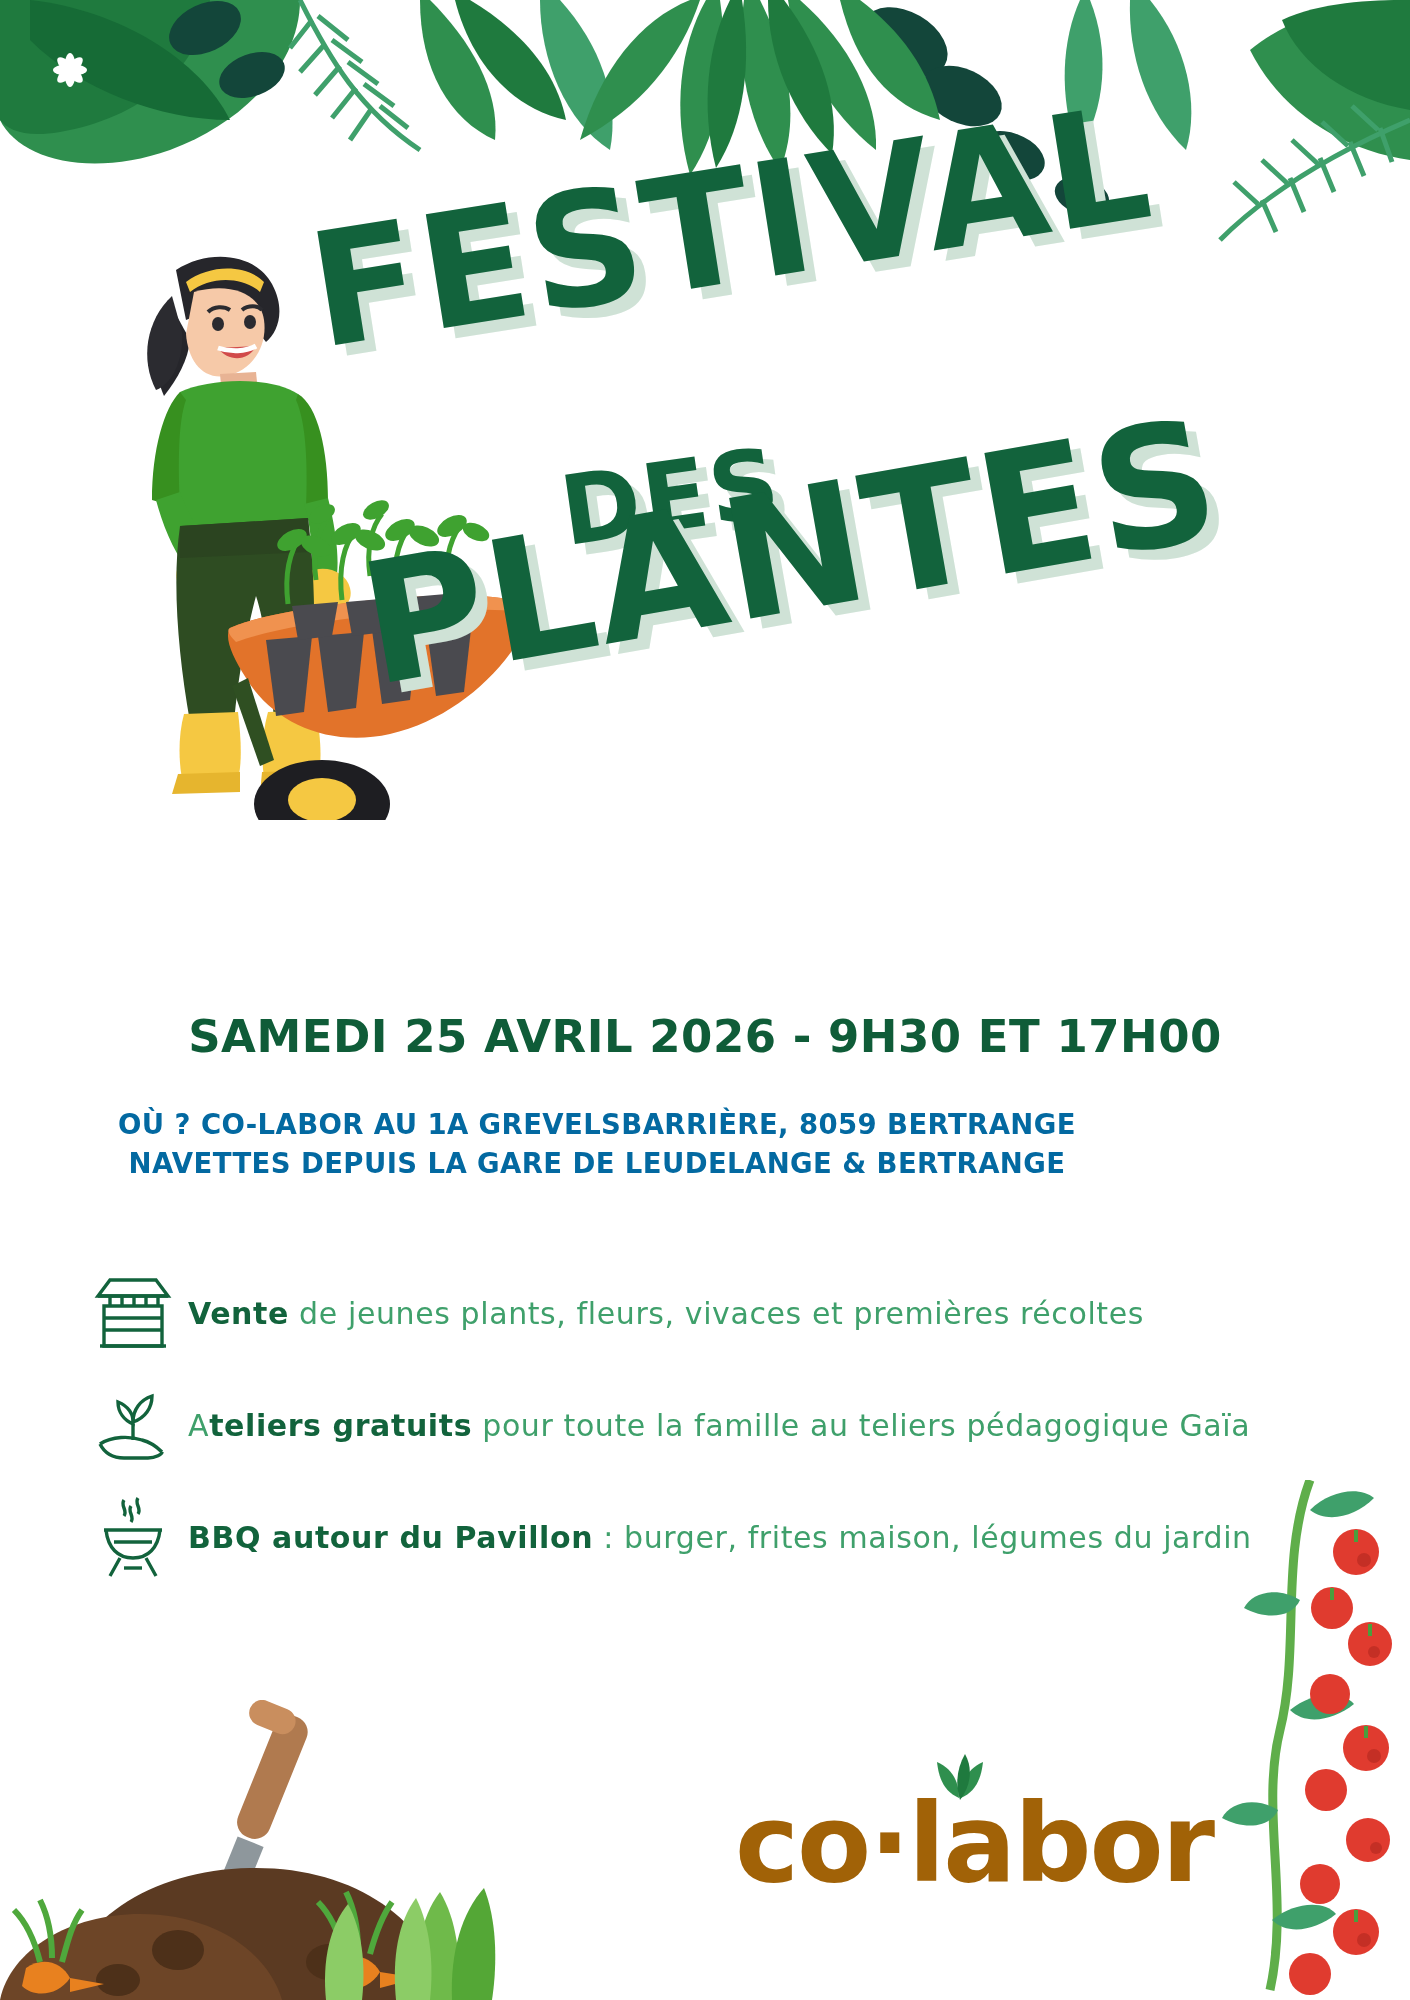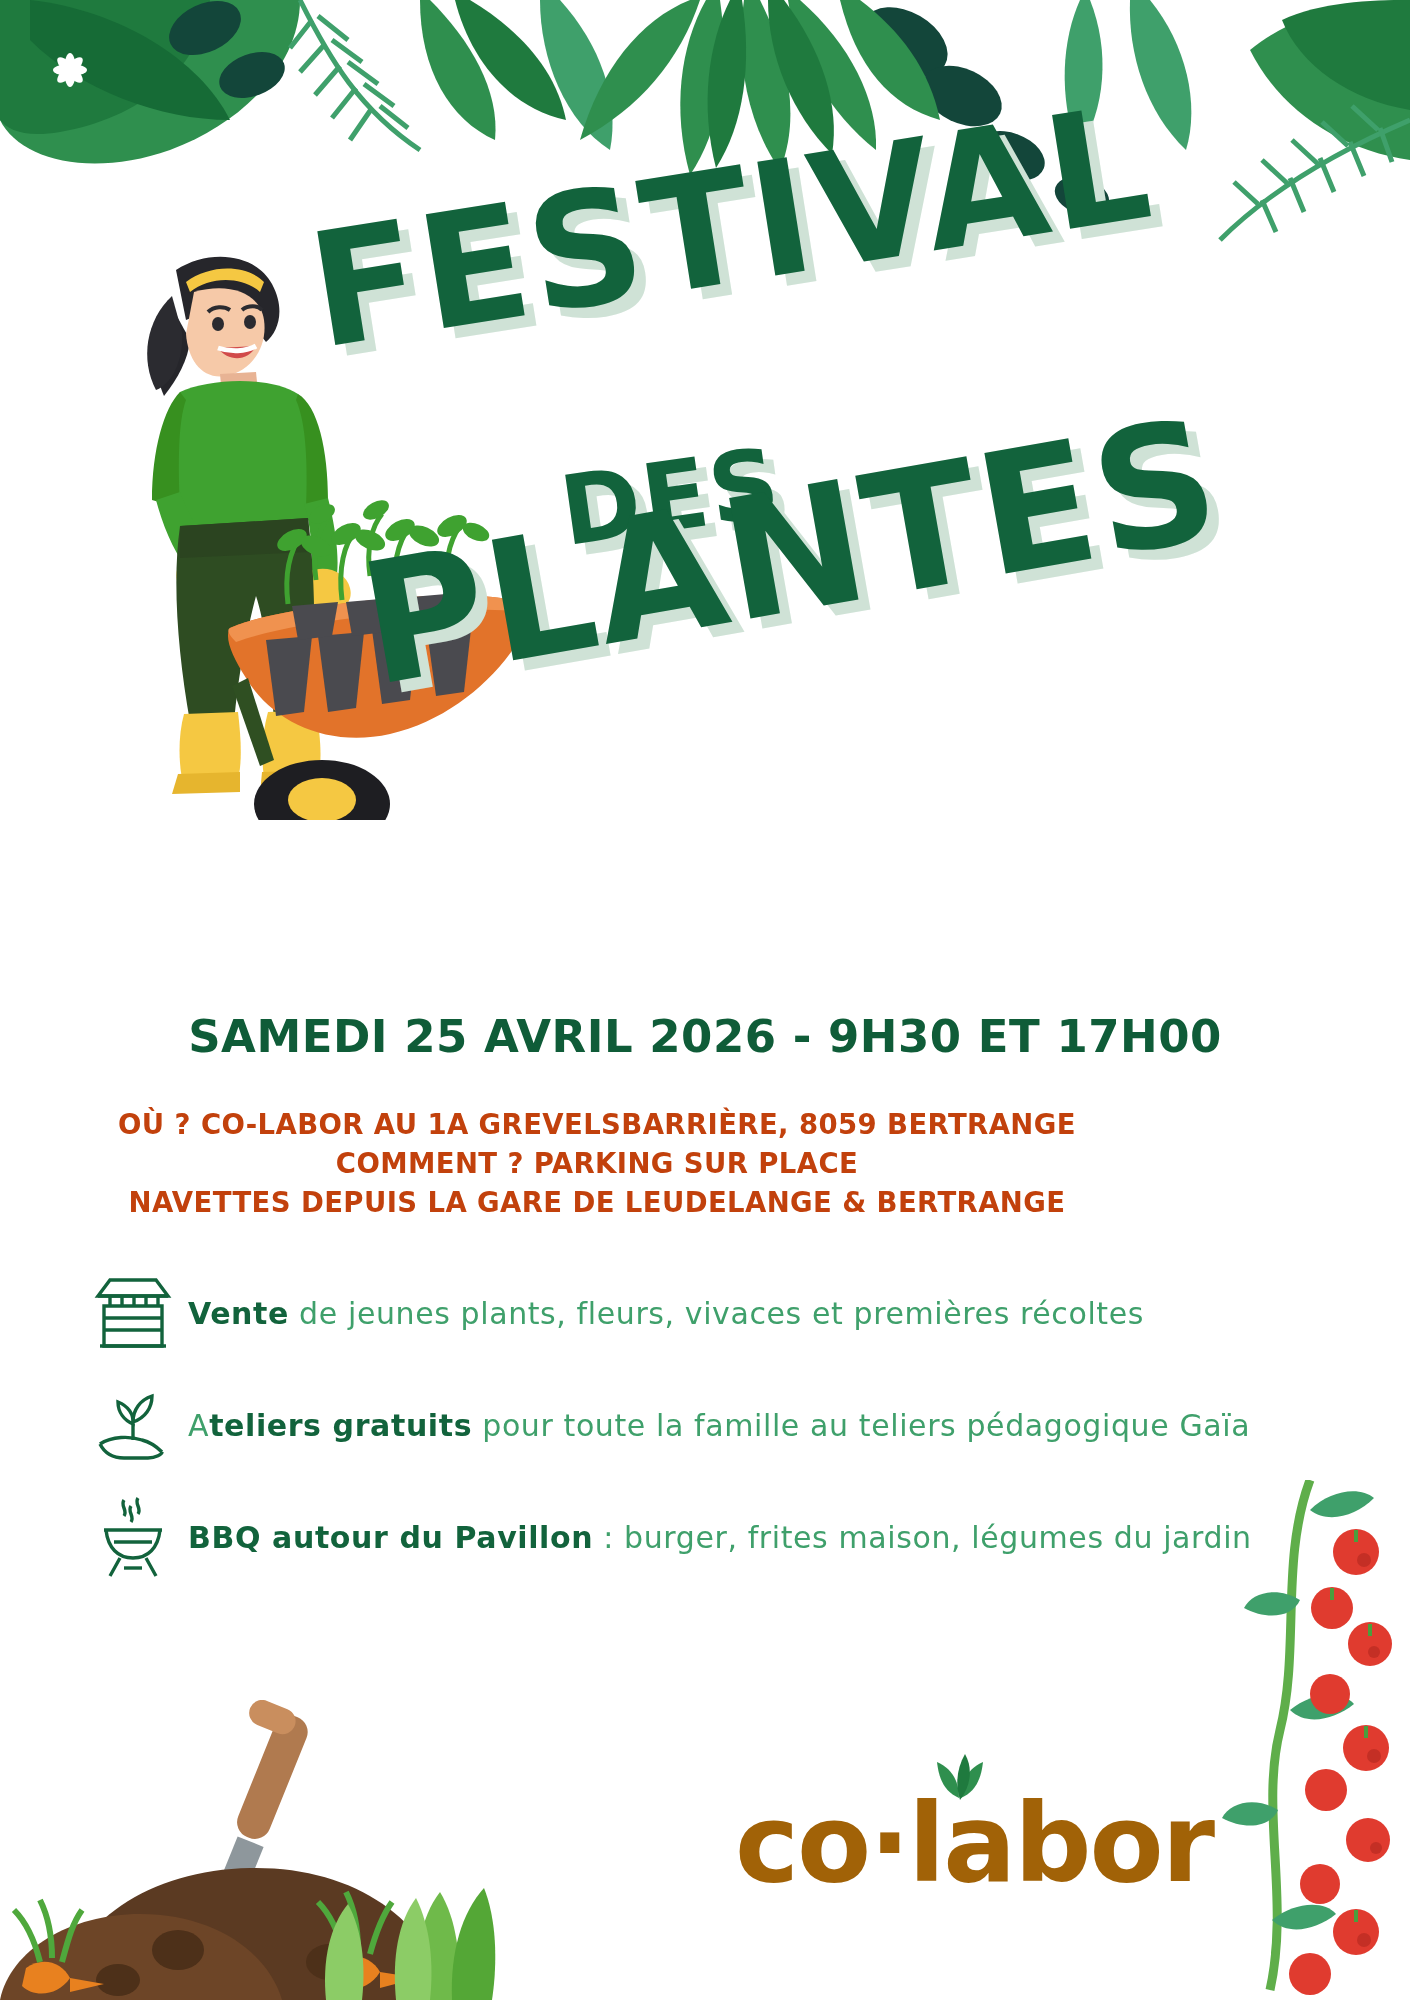--- a/index.html
+++ b/index.html
@@ -91,21 +91,21 @@
   .info-block {
     position: absolute;
     left: 0; top: 1105px;
     width: 1194px;
     text-align: center;
     font-family: "DejaVu Sans", sans-serif;
     font-weight: bold;
     font-size: 27.5px;
     line-height: 1.42;
     letter-spacing: 0.4px;
-    color: #c2410c;
+    color: #0369a1;
   }
 
   
   .features {
     position: absolute;
     left: 78px;
     top: 1265px;
     width: 1260px;
   }
   .feature {
@@ -309,21 +309,20 @@
     </div>
     <div class="word" id="w-plantes">
       <span class="shadow">PLANTES</span><span>PLANTES</span>
     </div>
   </div>
 
   <div class="date-line">SAMEDI 25 AVRIL 2026 - 9H30 ET 17H00</div>
 
   <div class="info-block">
     <div>OÙ ? CO-LABOR AU 1A GREVELSBARRIÈRE, 8059 BERTRANGE</div>
-    <div>COMMENT ? PARKING SUR PLACE</div>
     <div>NAVETTES DEPUIS LA GARE DE LEUDELANGE &amp; BERTRANGE</div>
   </div>
 
   <div class="features">
 
     <div class="feature">
       <div class="ico">
         <svg width="86" height="86" viewBox="0 0 86 86" fill="none" stroke="#12633c" stroke-width="3.4">
           <path d="M8 26 L20 10 H66 L78 26 Z"></path>
           <path d="M8 26 L78 26"></path>

